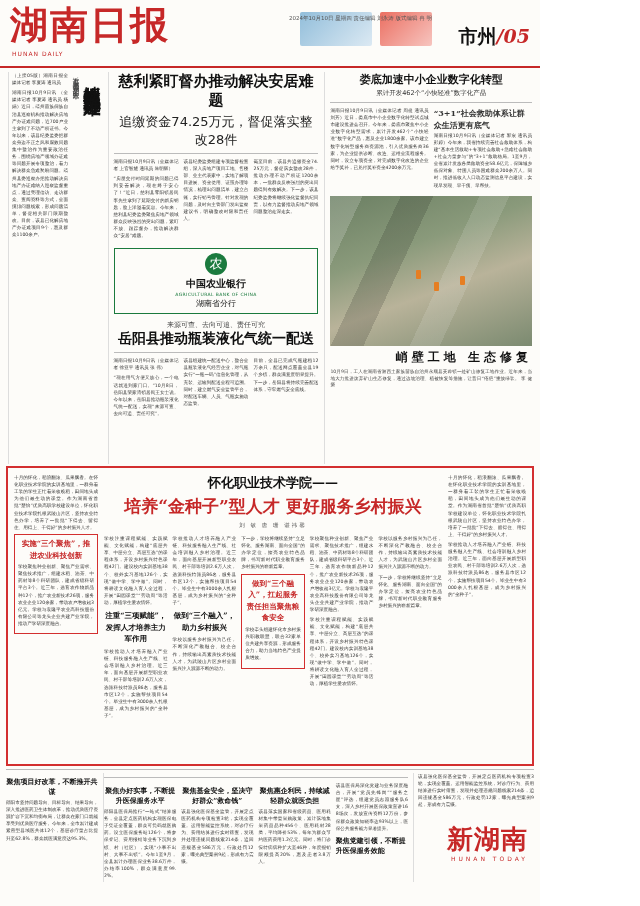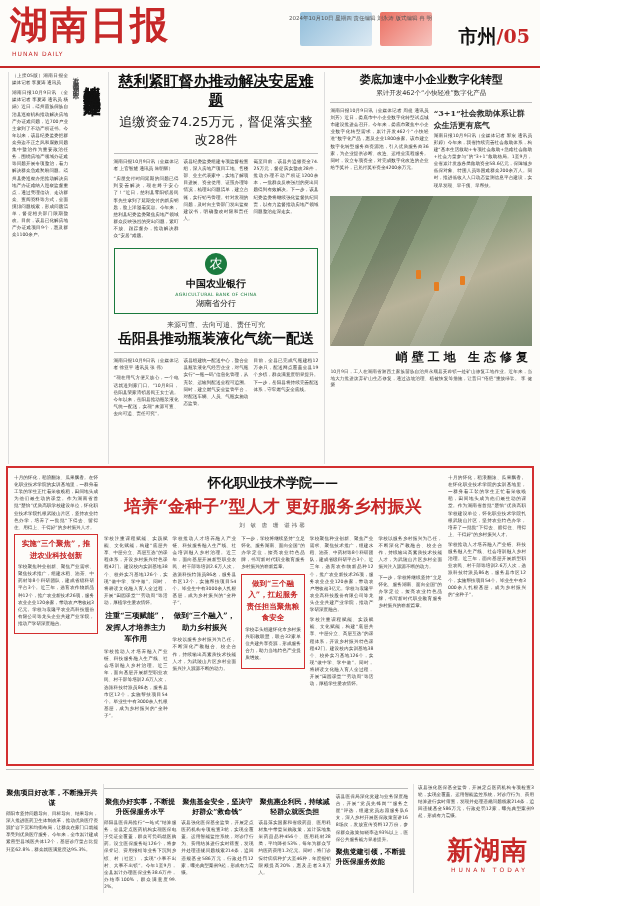--- a/index.html
+++ b/index.html
@@ -7,39 +7,39 @@
   .page{position:relative;width:540px;height:906px;background:#fdfcf9;}
 
   
   .masthead{position:relative;height:66px;border-bottom:2px solid #c62828;}
   .logo{position:absolute;left:10px;top:6px;font-family:"DejaVu Serif","Liberation Serif",serif;font-weight:bold;font-size:38px;color:#c62828;letter-spacing:2px;line-height:1;}
   .logo-sub{position:absolute;left:12px;top:50px;font-size:6px;color:#c62828;letter-spacing:1px;}
   .mast-stamp{position:absolute;left:300px;top:12px;width:72px;height:34px;background:linear-gradient(135deg,#7fb3d5,#d6e6f2);opacity:.85;border-radius:2px;}
   .mast-stamp2{position:absolute;left:380px;top:12px;width:52px;height:34px;background:linear-gradient(135deg,#e74c3c,#f5b7b1);opacity:.8;border-radius:2px;}
   .mast-meta{position:absolute;right:108px;top:14px;font-size:5.5px;color:#555;line-height:1.8;text-align:right;}
   .mast-section{position:absolute;right:10px;top:24px;font-family:"DejaVu Serif","Liberation Serif",serif;font-size:19px;font-weight:bold;color:#111;}
-  .mast-section .num{color:#c62828;}
+  .mast-section .num{color:#c62828;font-style:italic;}
 
   
   .tx{font-size:4.6px;line-height:1.55;color:#333;text-align:justify;word-break:break-all;}
   .tx p{margin:0 0 3px 0;}
   .col-rule{border-left:1px solid #ddd;}
 
   
   .top{position:relative;height:396px;padding:4px 8px 0 8px;box-sizing:border-box;display:flex;gap:6px;}
 
   .vertical-head{writing-mode:vertical-rl;text-orientation:upright;font-family:"DejaVu Serif","Liberation Serif",serif;font-weight:bold;font-size:17px;line-height:1.15;letter-spacing:1px;color:#111;}
   .vertical-sub{writing-mode:vertical-rl;text-orientation:upright;font-size:6.5px;color:#444;letter-spacing:1px;}
 
   .colA{width:96px;display:flex;flex-direction:row-reverse;gap:3px;}
   .colA .body{width:56px;}
 
   .colB{width:250px;}
   .headline{font-family:"DejaVu Serif","Liberation Serif",serif;font-weight:bold;text-align:center;color:#111;}
-  .h1{font-size:15px;text-decoration:underline;}
+  .h1{font-size:15px;}
   .h2{font-size:14px;}
   .subhead{font-size:13px;text-align:center;color:#222;margin-top:3px;}
   .kicker{font-size:7px;text-align:center;color:#444;}
   .rule{border-top:1px solid #bbb;margin:4px 0;}
   .threecol{display:flex;gap:5px;margin-top:4px;}
   .threecol > div{flex:1;}
 
   .bank{border:1px solid #1b7a3e;margin:6px 0;padding:4px 2px;text-align:center;}
   .bank-logo{width:22px;height:22px;border-radius:50%;background:#1b7a3e;color:#fff;margin:0 auto 2px;font-size:13px;line-height:22px;font-family:"DejaVu Serif",serif;}
   .bank-cn{font-family:"DejaVu Serif","Liberation Serif",serif;font-size:10px;font-weight:bold;color:#111;}
@@ -63,21 +63,21 @@
   .f-kicker{font-family:"DejaVu Serif","Liberation Serif",serif;font-size:13px;font-weight:bold;text-align:center;color:#111;}
   .f-title{font-family:"DejaVu Serif","Liberation Serif",serif;font-size:17px;font-weight:bold;text-align:center;color:#c62828;margin-top:3px;}
   .f-byline{font-size:5.5px;text-align:center;color:#555;margin-top:4px;letter-spacing:2px;}
   .f-cols{display:flex;gap:5px;margin-top:6px;}
   .f-cols > div{flex:1;}
   .sub-t{font-family:"DejaVu Serif","Liberation Serif",serif;font-size:7.5px;font-weight:bold;color:#111;text-align:center;margin:4px 0 3px;}
   .box-red{border:1px solid #d32f2f;padding:3px;margin-bottom:4px;}
   .box-red .bt{font-family:"DejaVu Serif",serif;font-size:7.5px;font-weight:bold;text-align:center;color:#c62828;margin-bottom:2px;}
 
   
-  .bottom{position:relative;height:auto;margin:3px 6px 0;border-top:1px solid #bbb;padding-top:14px;display:flex;gap:5px;}
+  .bottom{position:relative;height:auto;margin:3px 6px 0;border-top:1px solid #bbb;padding-top:3px;display:flex;gap:5px;}
   .b-head{font-family:"DejaVu Serif","Liberation Serif",serif;font-size:13px;font-weight:bold;text-align:center;}
   .b-sub{font-family:"DejaVu Serif",serif;font-size:7px;font-weight:bold;text-align:center;color:#111;margin:4px 0 2px;}
 
   .logo-bottom{position:absolute;right:6px;bottom:4px;width:128px;height:52px;}
   .lb-cn{font-family:"DejaVu Serif","Liberation Serif",serif;font-size:26px;font-weight:bold;color:#c62828;text-align:right;line-height:1;letter-spacing:1px;}
   .lb-en{font-size:6px;color:#c62828;text-align:right;letter-spacing:3px;margin-top:3px;}
 </style>
 </head>
 <body>
 

